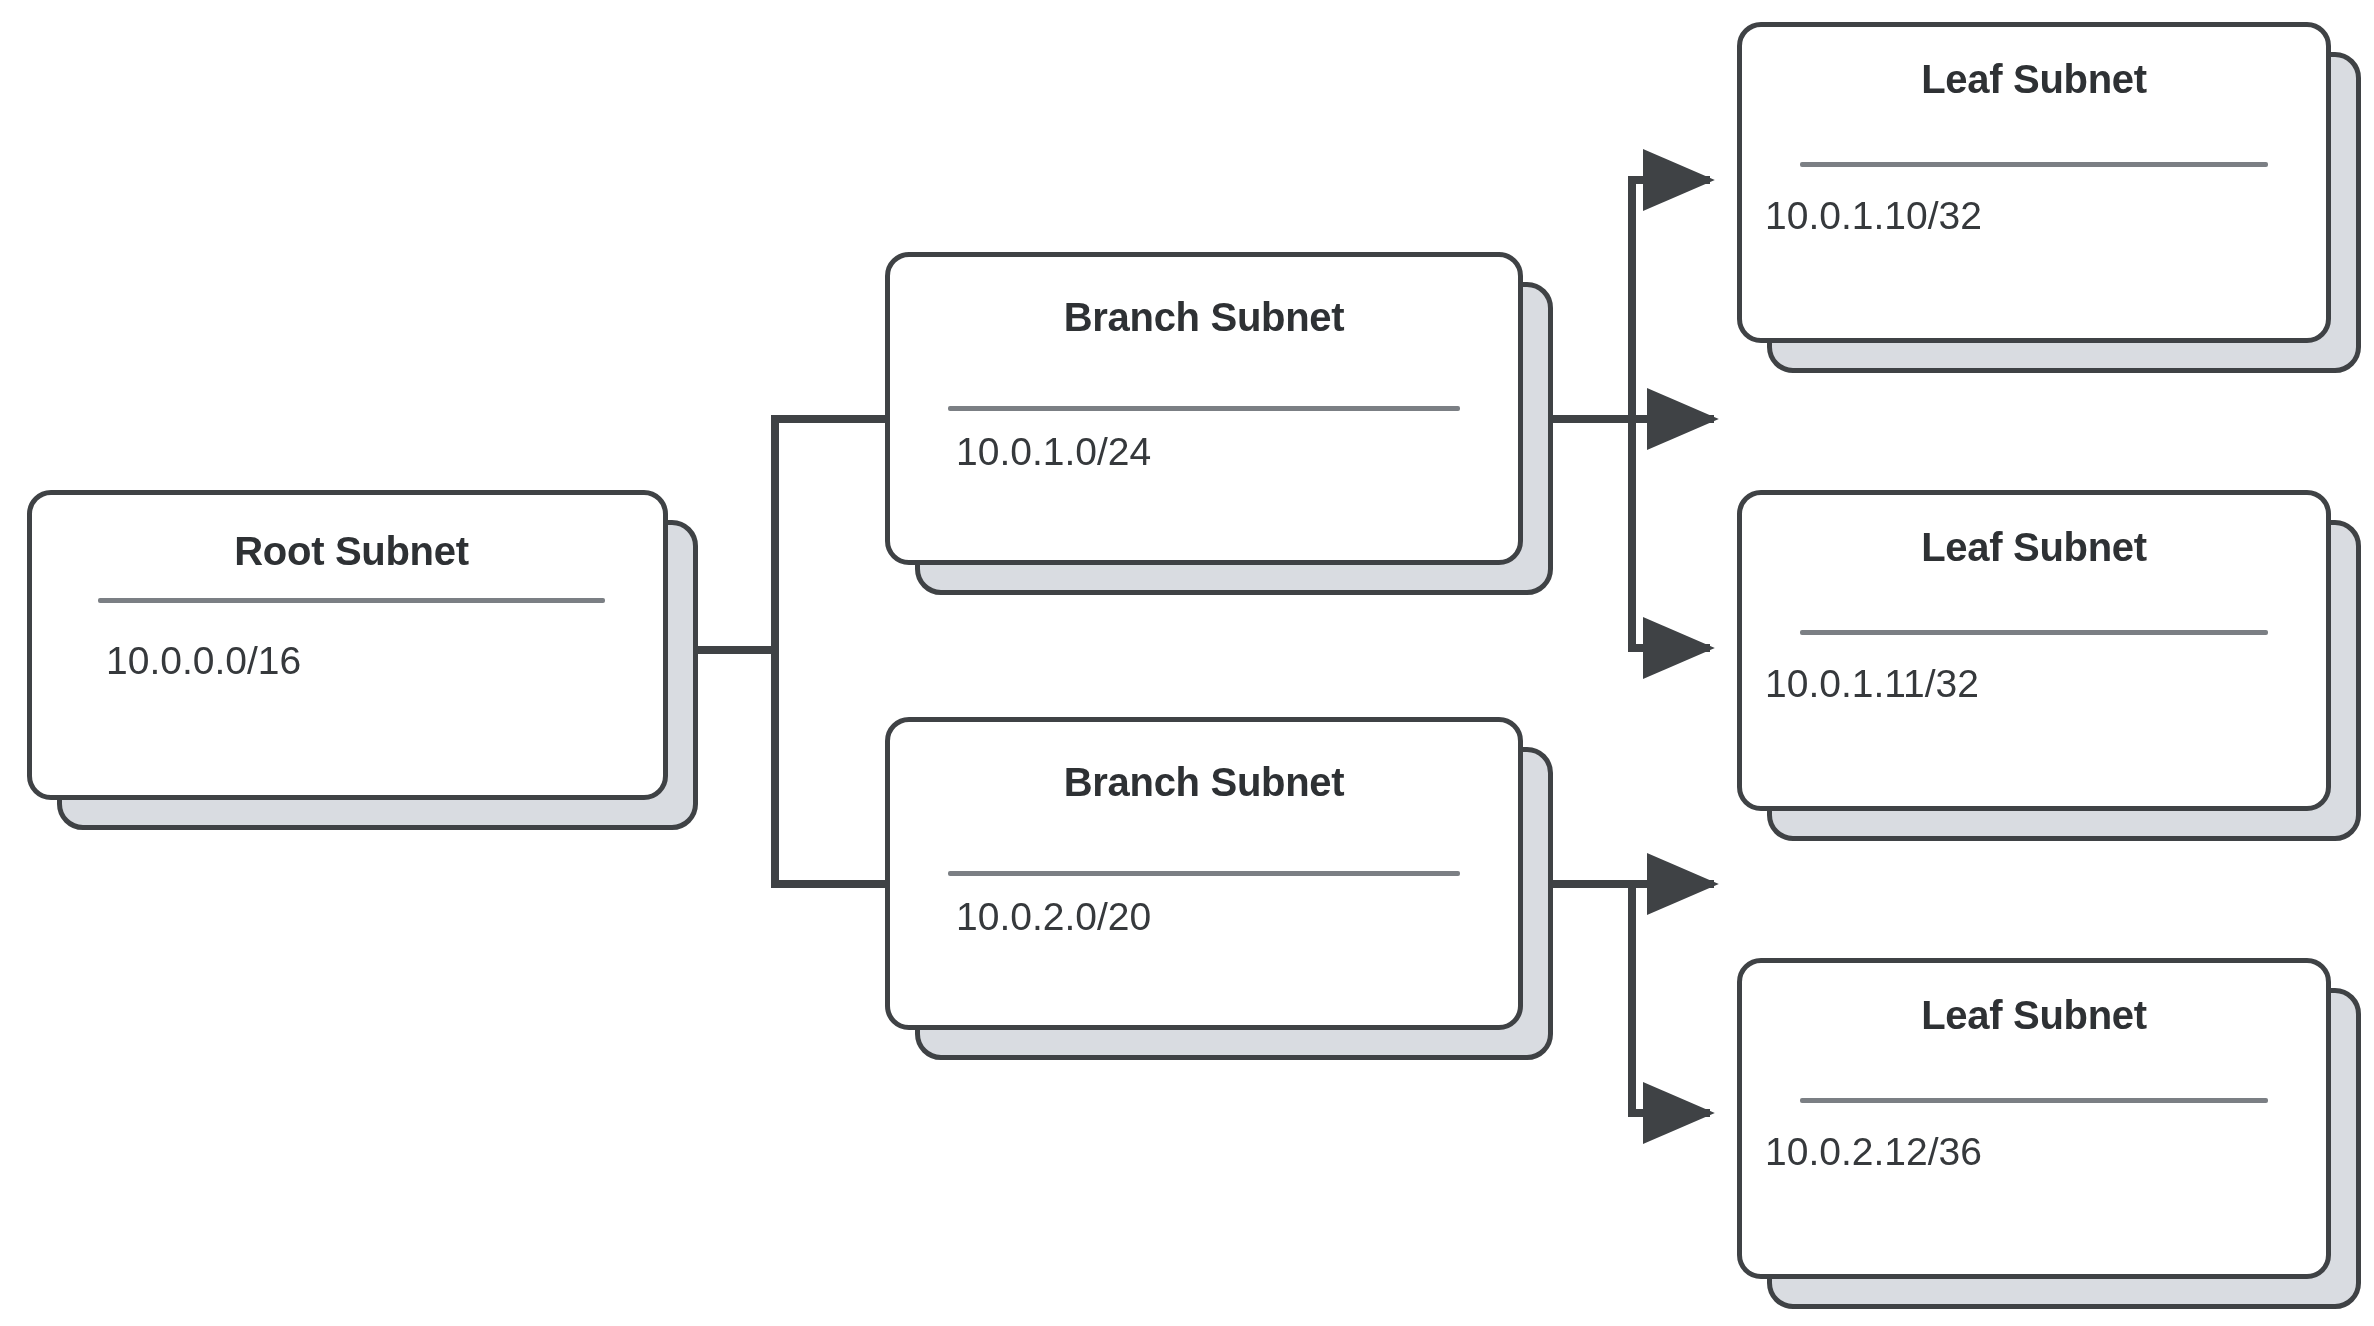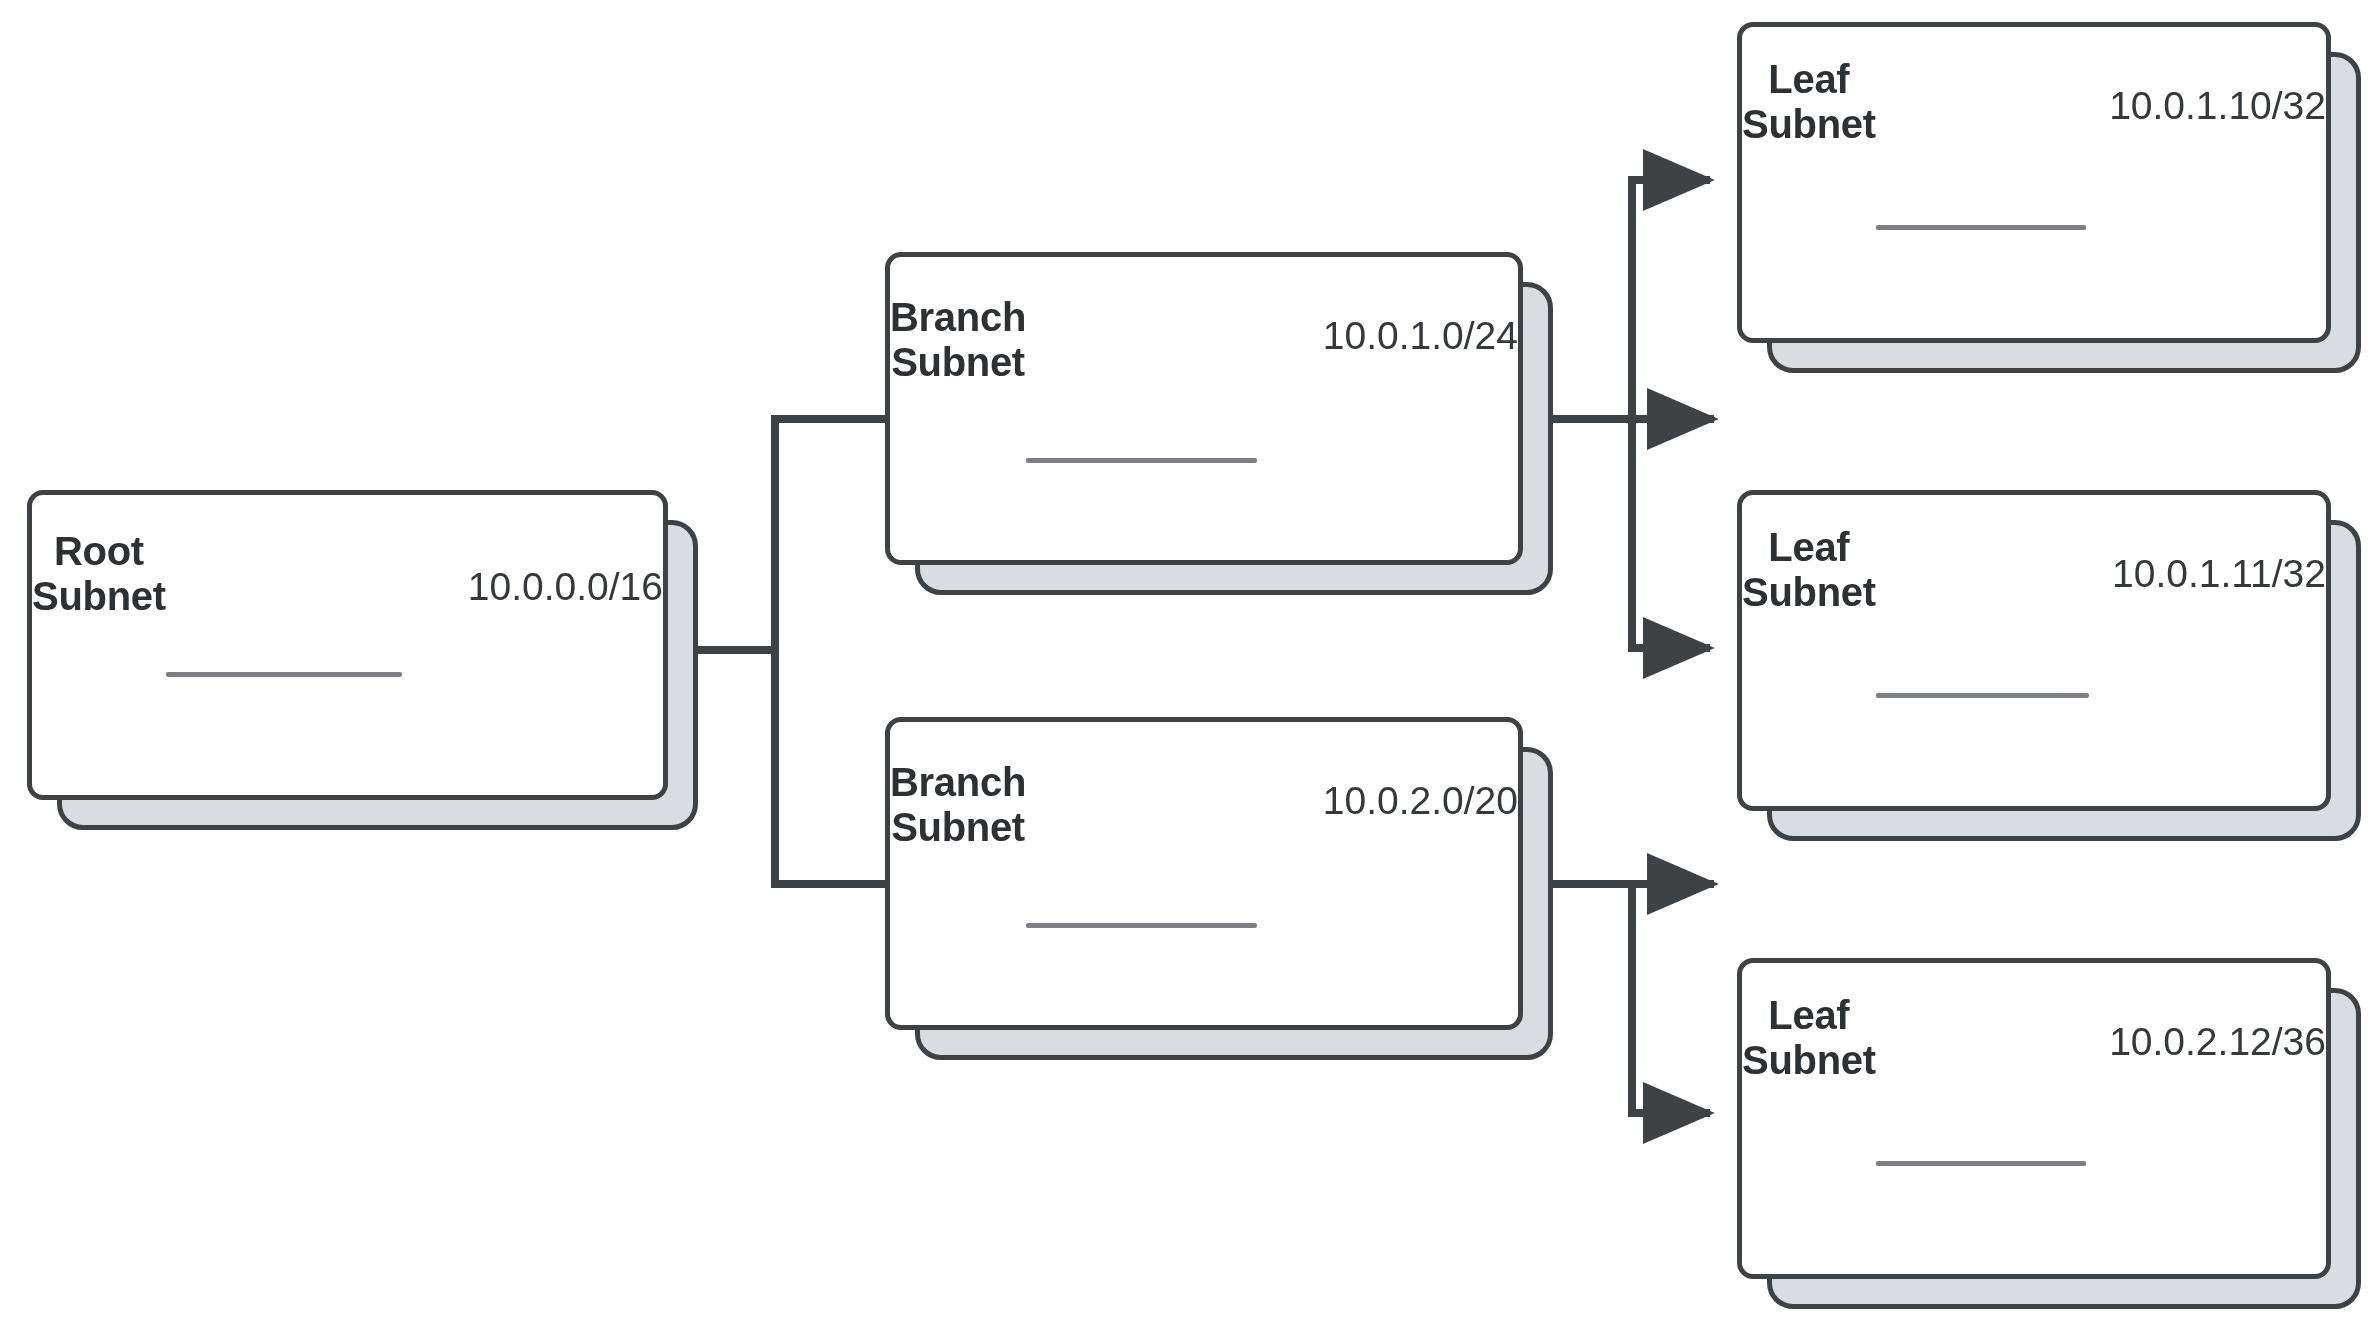--- a/index.html
+++ b/index.html
@@ -46,23 +46,23 @@
   }
   .node .face-card {
     position: absolute;
     left: 0;
     top: 0;
     width: 100%;
     height: 100%;
     box-sizing: border-box;
     background: #ffffff;
     border: 5px solid #3f4245;
-    border-radius: 16px;
+    border-radius: 24px;
     display: flex;
-    flex-direction: row;
+    flex-direction: column;
     align-items: stretch;
   }
   .node-title {
     text-align: center;
     font-weight: bold;
     font-size: 40px;
     letter-spacing: -0.3px;
     color: #2e3134;
     line-height: 1.12;
   }
@@ -81,21 +81,21 @@
     width: calc(100% - 116px);
   }
   .node-cidr {
     font-size: 39px;
     color: #36393c;
     line-height: 1.15;
     padding-left: 66px;
   }
 
   
-  .node.root .face-card      { padding: 34px 0 0 0; justify-content: flex-end; }
+  .node.root .face-card      { padding: 34px 0 0 8px; }
   .node.root .node-divider   { margin-top: 24px; }
   .node.root .node-cidr      { margin-top: 36px; }
 
   .node.branch .face-card    { padding: 38px 0 0 0; }
   .node.branch .node-divider { margin-top: 66px; }
   .node.branch .node-cidr    { margin-top: 19px; }
 
   .node.leaf .face-card      { padding: 30px 0 0 0; }
   .node.leaf .node-divider   { margin-top: 60px; }
   .node.leaf .node-cidr      { margin-top: 27px; padding-left: 23px; }

